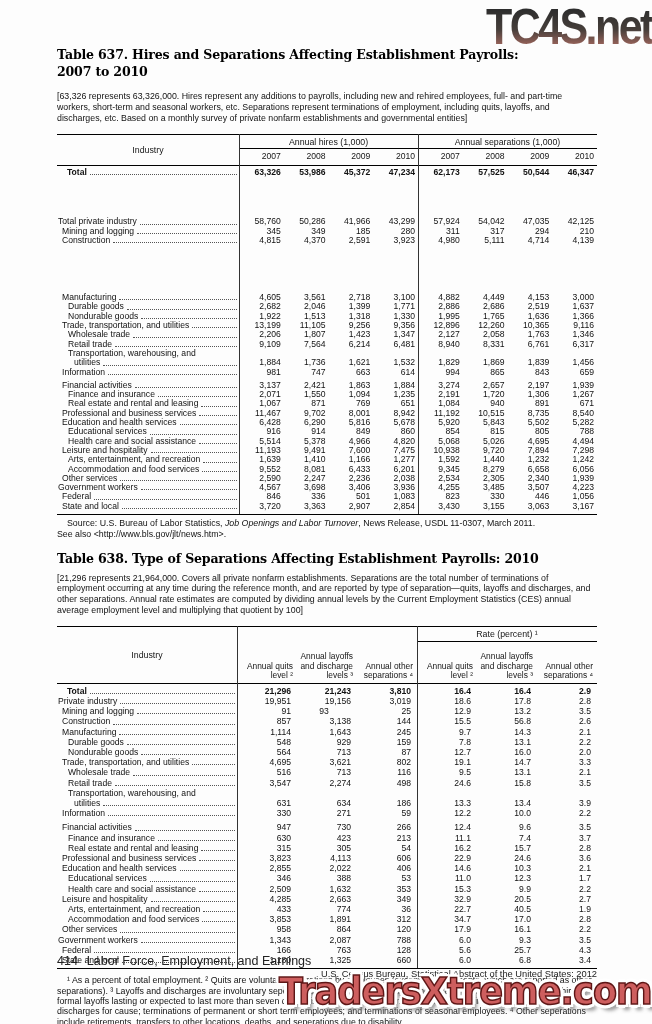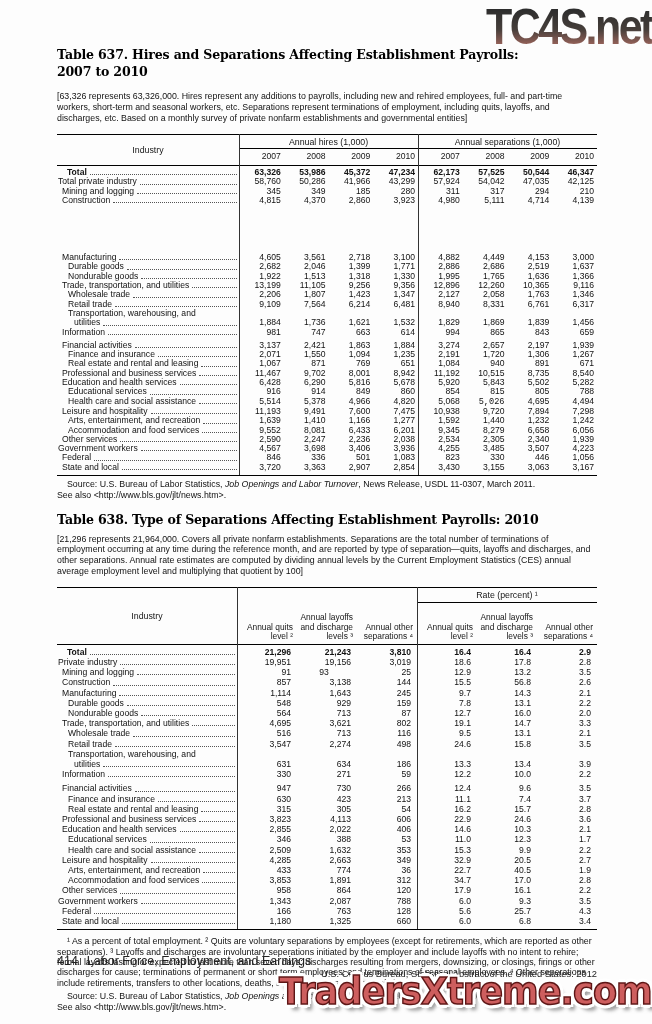--- a/index.html
+++ b/index.html
@@ -141,21 +141,21 @@
               <div class="lab" style="width: 182px;">
                 <span class="labtxt" style="padding-left: 1px;">Total private industry</span>
                 <div class="leader"></div>
               </div>
               <div class="val" style="width: 44.75px;">58,760</div>
               <div class="val" style="width: 44.75px;">50,286</div>
               <div class="val" style="width: 44.75px;">41,966</div>
               <div class="val" style="width: 44.75px;">43,299</div>
               <div class="val" style="width: 44.75px;">57,924</div>
               <div class="val" style="width: 44.75px;">54,042</div>
-              <div class="val" style="width: 44.75px;">47,035</div>
+              <div class="val" style="width: 44.75px; margin-top: 40px;">47,035</div>
               <div class="val" style="width: 44.75px;">42,125</div>
             </div>
           </div>
           <div class="trow">
             <div class="tline">
               <div class="lab" style="width: 182px;">
                 <span class="labtxt" style="padding-left: 5px;">Mining and logging</span>
                 <div class="leader"></div>
               </div>
               <div class="val" style="width: 44.75px;">345</div>
@@ -169,21 +169,21 @@
             </div>
           </div>
           <div class="trow">
             <div class="tline">
               <div class="lab" style="width: 182px;">
                 <span class="labtxt" style="padding-left: 5px;">Construction</span>
                 <div class="leader"></div>
               </div>
               <div class="val" style="width: 44.75px;">4,815</div>
               <div class="val" style="width: 44.75px;">4,370</div>
-              <div class="val" style="width: 44.75px;">2,860</div>
+              <div class="val" style="width: 44.75px;">2,591</div>
               <div class="val" style="width: 44.75px;">3,923</div>
               <div class="val" style="width: 44.75px;">4,980</div>
               <div class="val" style="width: 44.75px;">5,111</div>
               <div class="val" style="width: 44.75px;">4,714</div>
               <div class="val" style="width: 44.75px;">4,139</div>
             </div>
           </div>
           <div class="trow">
             <div class="tline">
               <div class="lab" style="width: 182px;">
@@ -414,21 +414,21 @@
             <div class="tline">
               <div class="lab" style="width: 182px;">
                 <span class="labtxt" style="padding-left: 11px;">Health care and social assistance</span>
                 <div class="leader"></div>
               </div>
               <div class="val" style="width: 44.75px;">5,514</div>
               <div class="val" style="width: 44.75px;">5,378</div>
               <div class="val" style="width: 44.75px;">4,966</div>
               <div class="val" style="width: 44.75px;">4,820</div>
               <div class="val" style="width: 44.75px;">5,068</div>
-              <div class="val" style="width: 44.75px; font-family: Liberation Mono, monospace;">5,026</div>
+              <div class="val" style="width: 44.75px;">5,026</div>
               <div class="val" style="width: 44.75px;">4,695</div>
               <div class="val" style="width: 44.75px;">4,494</div>
             </div>
           </div>
           <div class="trow">
             <div class="tline">
               <div class="lab" style="width: 182px;">
                 <span class="labtxt" style="padding-left: 5px;">Leisure and hospitality</span>
                 <div class="leader"></div>
               </div>

